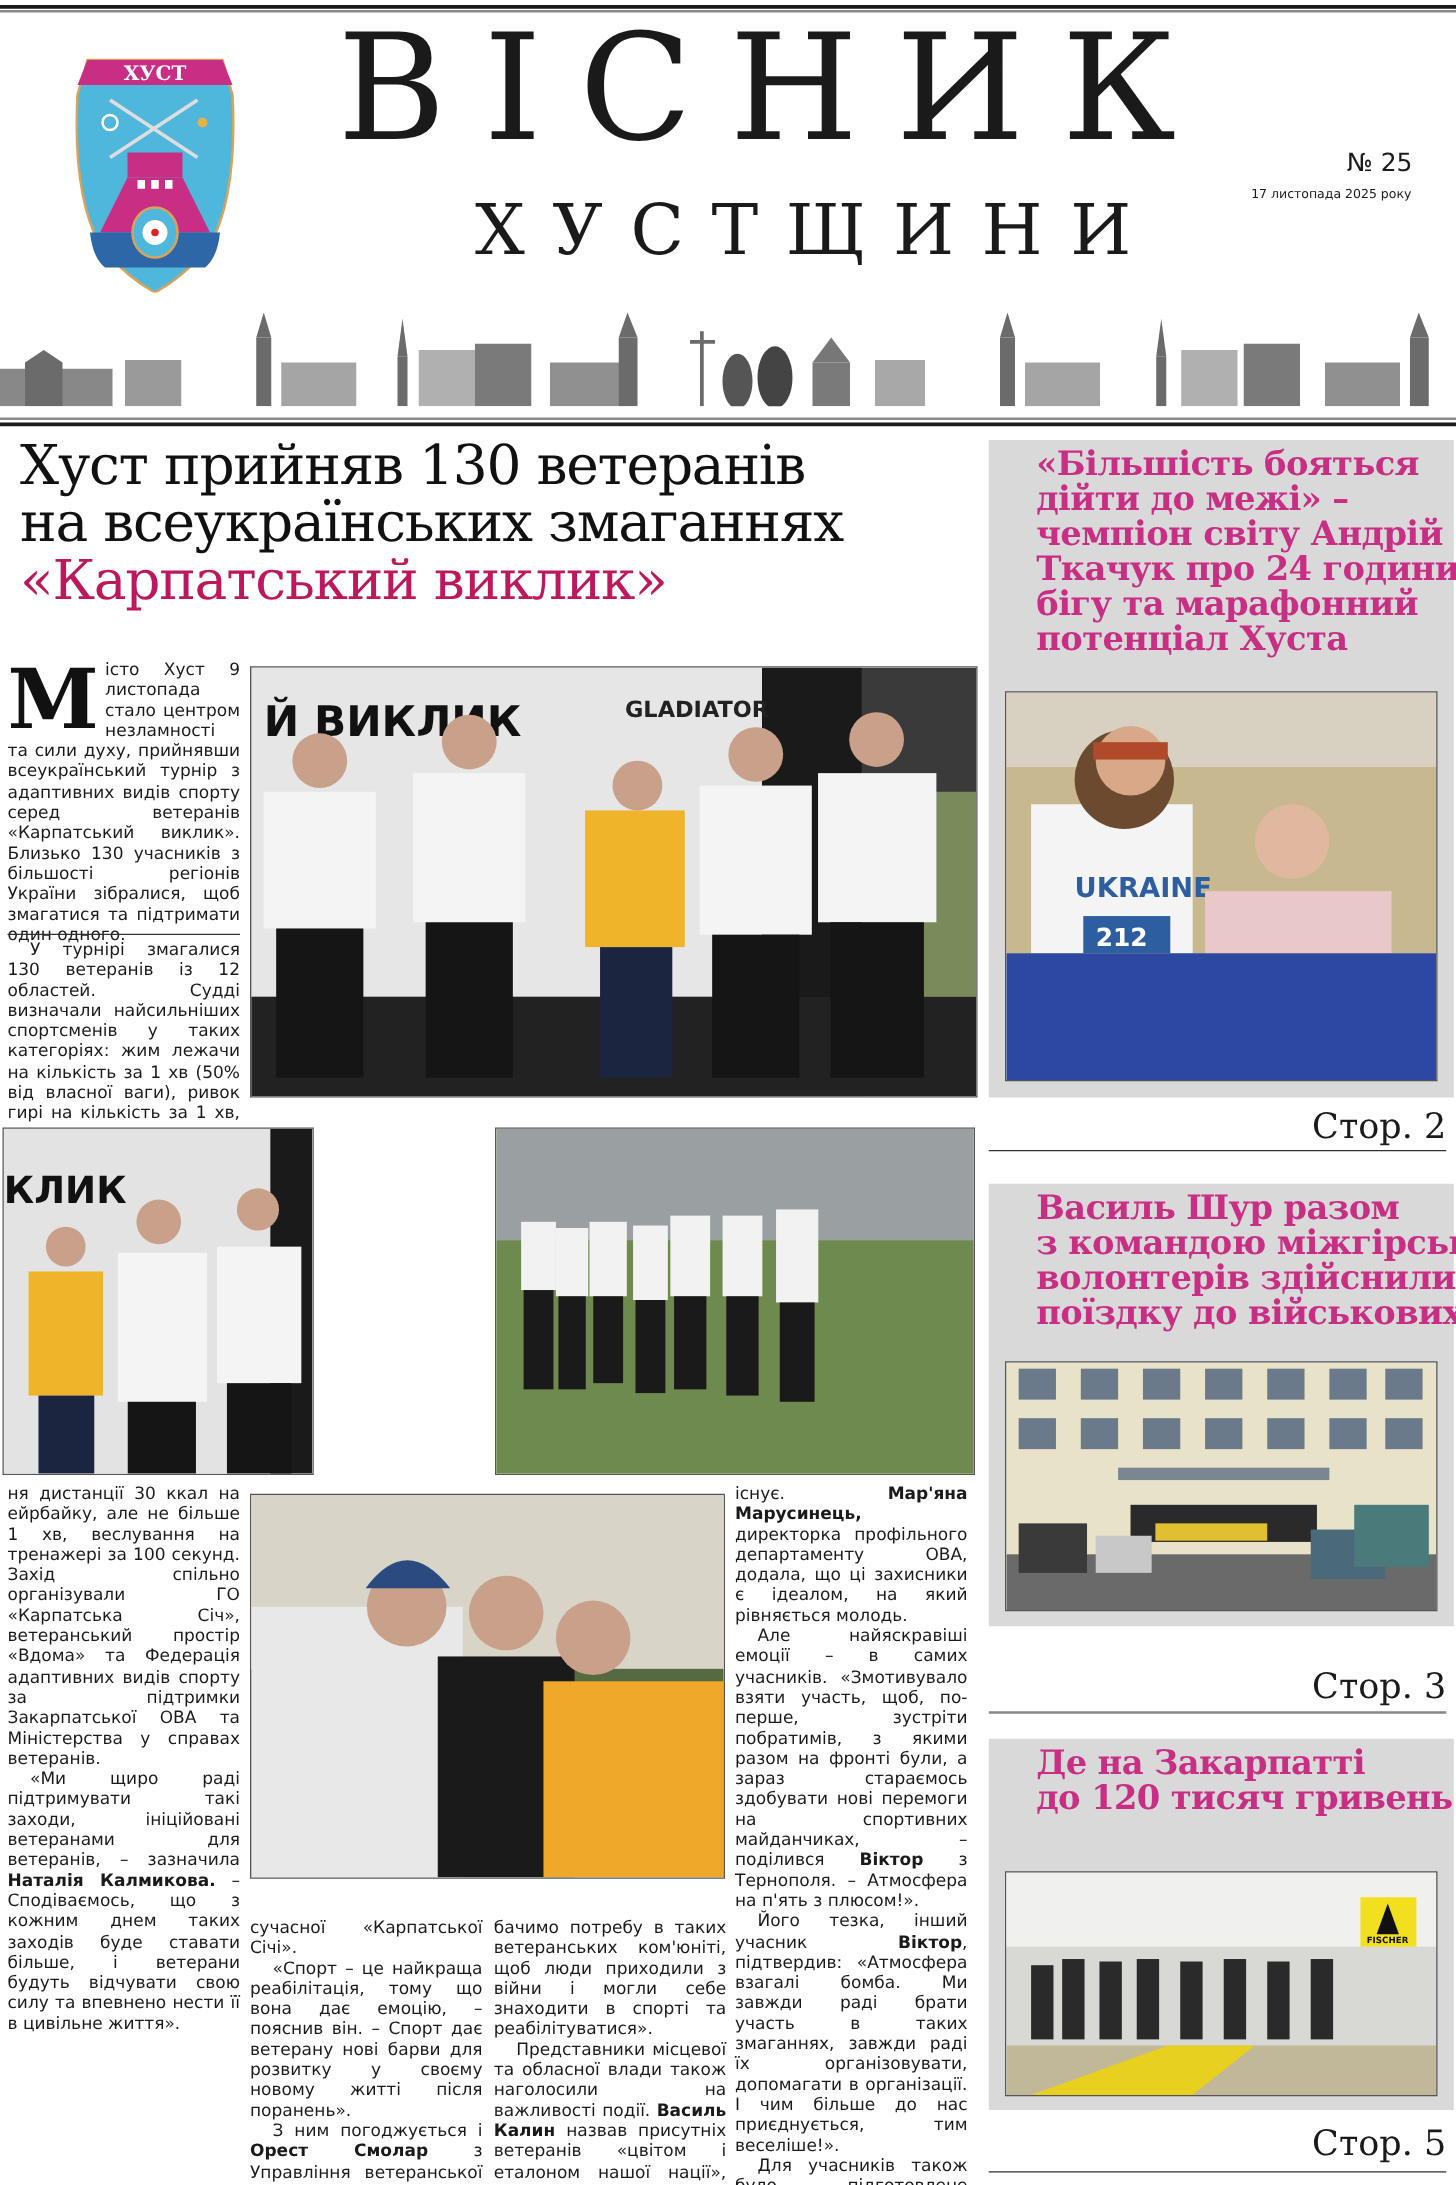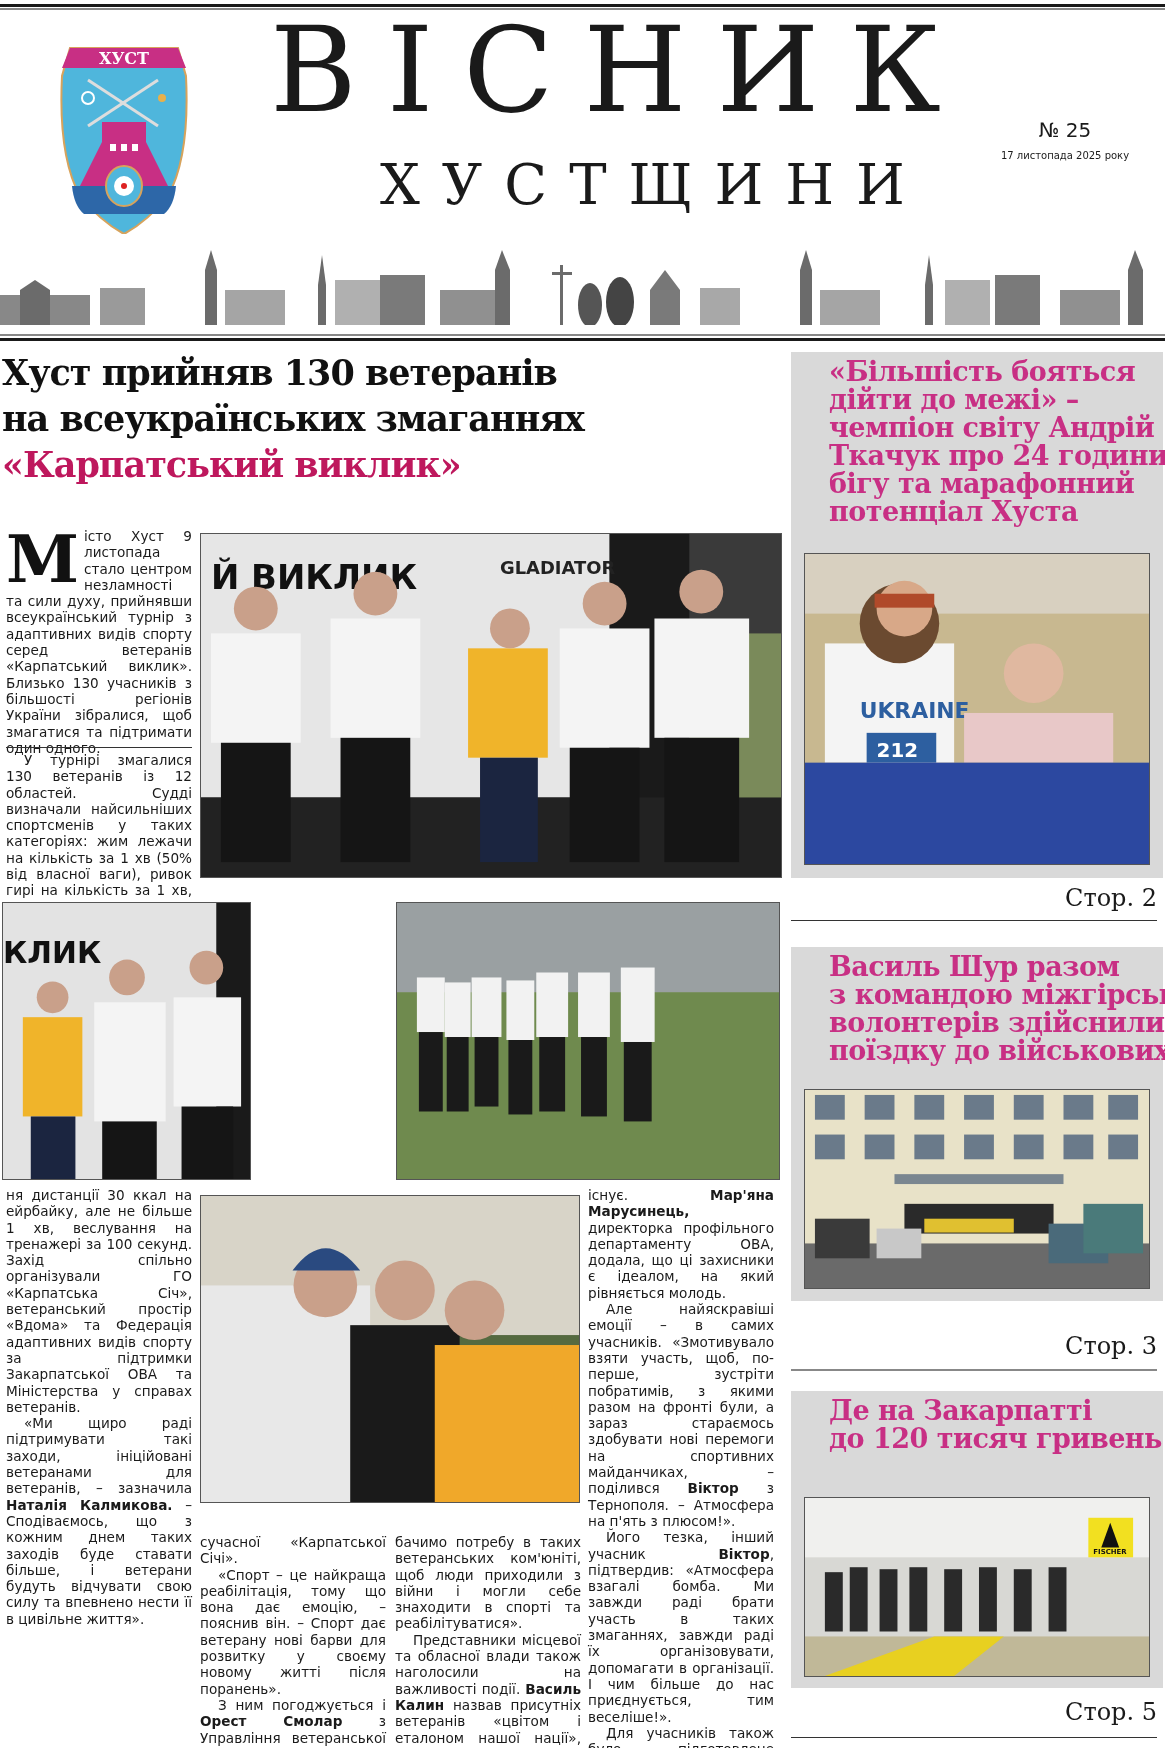--- a/index.html
+++ b/index.html
@@ -17,33 +17,33 @@
   .mast-title {
     left: 270px; top: 10px; width: 700px; height: 120px;
     font-family: "DejaVu Serif", serif; font-size: 118px; line-height: 120px;
     letter-spacing: 30px; font-weight: 400; color: #1a1a1a;
   }
   .mast-sub {
     left: 380px; top: 150px; width: 520px; height: 70px;
     font-family: "DejaVu Serif", serif; font-size: 56px; line-height: 70px;
     letter-spacing: 22px; color: #1a1a1a;
   }
-  .issue-no { left: 1000px; top: 118px; width: 130px; font-size: 20px; color: #1a1a1a; text-align: center; }
+  .issue-no { left: 1000px; top: 118px; width: 130px; font-size: 20px; color: #1a1a1a; text-align: right; }
   .issue-date { left: 980px; top: 150px; width: 170px; font-size: 10px; color: #1a1a1a; text-align: center; }
 
   .skyline { left: 0; top: 250px; width: 1165px; height: 75px; }
 
   .rule-mid1 { left: 0; width: 1165px; top: 334px; height: 2px; background: #888; }
   .rule-mid2 { left: 0; width: 1165px; top: 338px; height: 3px; background: #1a1a1a; }
 
   
   .headline {
-    left: 2px; top: 350px; width: 780px;
-    font-family: "DejaVu Serif", serif; font-size: 35px; line-height: 46px;
-    color: #111; letter-spacing: -1px; font-weight: 700;
+    left: 16px; top: 350px; width: 780px;
+    font-family: "DejaVu Serif", serif; font-size: 44px; line-height: 46px;
+    color: #111; letter-spacing: -1px; font-weight: 400;
   }
   .headline .line { display: block; white-space: nowrap; }
   .headline .accent { color: #be185d; }
 
   
   .col { font-size: 13.6px; line-height: 16.3px; color: #1a1a1a; text-align: justify; hyphens: manual; }
   .col p { text-indent: 18px; }
   .col p.no-indent { text-indent: 0; }
   .col b { font-weight: 700; }
 
@@ -74,21 +74,21 @@
   .side-h {
     font-family: "DejaVu Serif", serif; color: #c82f84; font-size: 27px; line-height: 28px;
     letter-spacing: -0.5px;
     margin-left: 31px;
   }
   .side-h .line { display: block; white-space: nowrap; }
   .box1 { left: 791px; top: 352px; width: 372px; height: 526px; }
   .box1-h { left: 798px; top: 358px; width: 360px; }
   .box1-ph { left: 804px; top: 553px; width: 346px; height: 312px; }
   .page-ref {
-    font-family: "DejaVu Serif", serif; font-size: 24px; color: #1a1a1a; text-align: right;
+    font-family: "DejaVu Serif", serif; font-size: 28px; color: #1a1a1a; text-align: right;
   }
   .ref1 { left: 791px; top: 884px; width: 366px; }
   .rule-r1 { left: 791px; top: 920px; width: 366px; height: 1px; background: #333; }
 
   .box2 { left: 791px; top: 947px; width: 372px; height: 354px; }
   .box2-h { left: 798px; top: 953px; width: 360px; }
   .box2-ph { left: 804px; top: 1089px; width: 346px; height: 200px; }
   .ref2 { left: 791px; top: 1332px; width: 366px; }
   .rule-r2 { left: 791px; top: 1369px; width: 366px; height: 2px; background: #888; }
 

